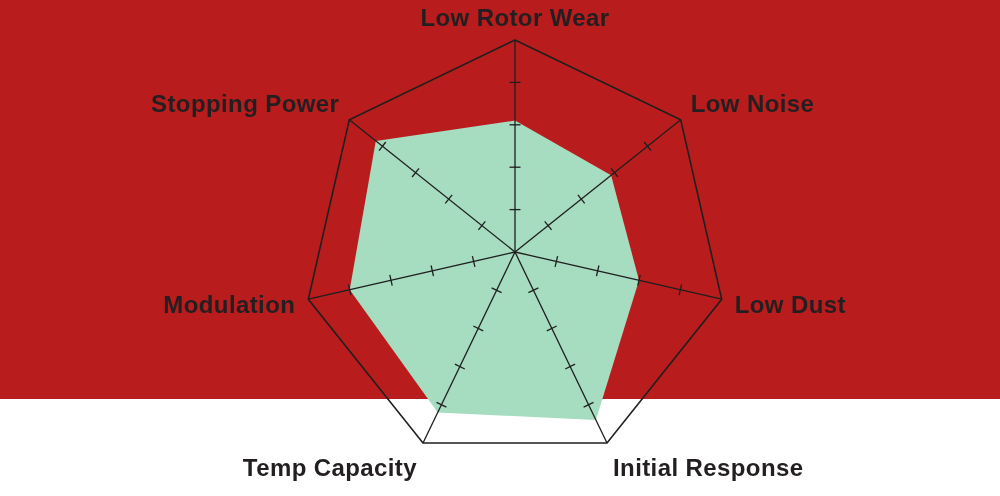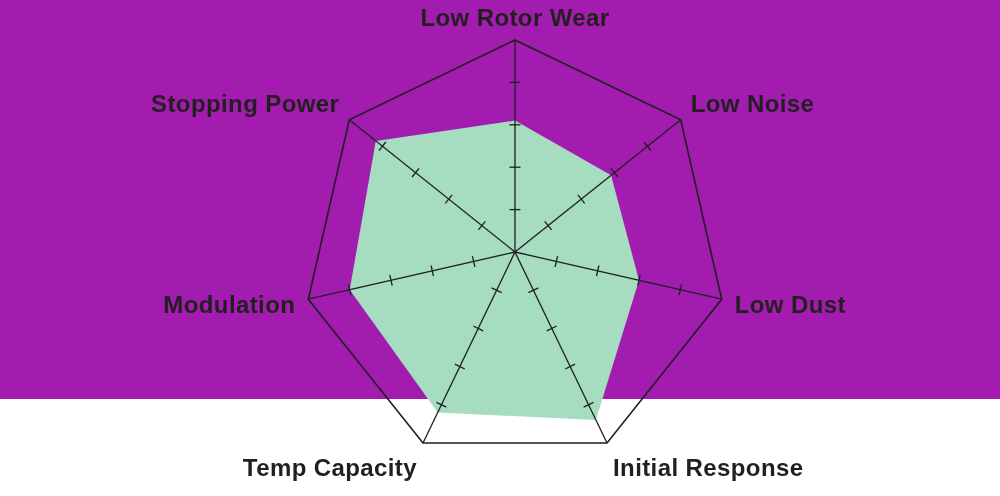--- a/index.html
+++ b/index.html
@@ -8,21 +8,21 @@
     background: #ffffff;
     width: 1000px;
     height: 496px;
     overflow: hidden;
     font-family: "Liberation Sans", sans-serif;
   }
   .stage {
     position: relative;
     width: 1000px;
     height: 399px;
-    background: #a21caf;
+    background: #b91c1c;
   }
   svg text {
     letter-spacing: 0.4px;
   }
 </style>
 </head>
 <body>
 
 <div class="stage">
   <svg width="1000" height="496" viewBox="0 0 1000 496" xmlns="http://www.w3.org/2000/svg">

